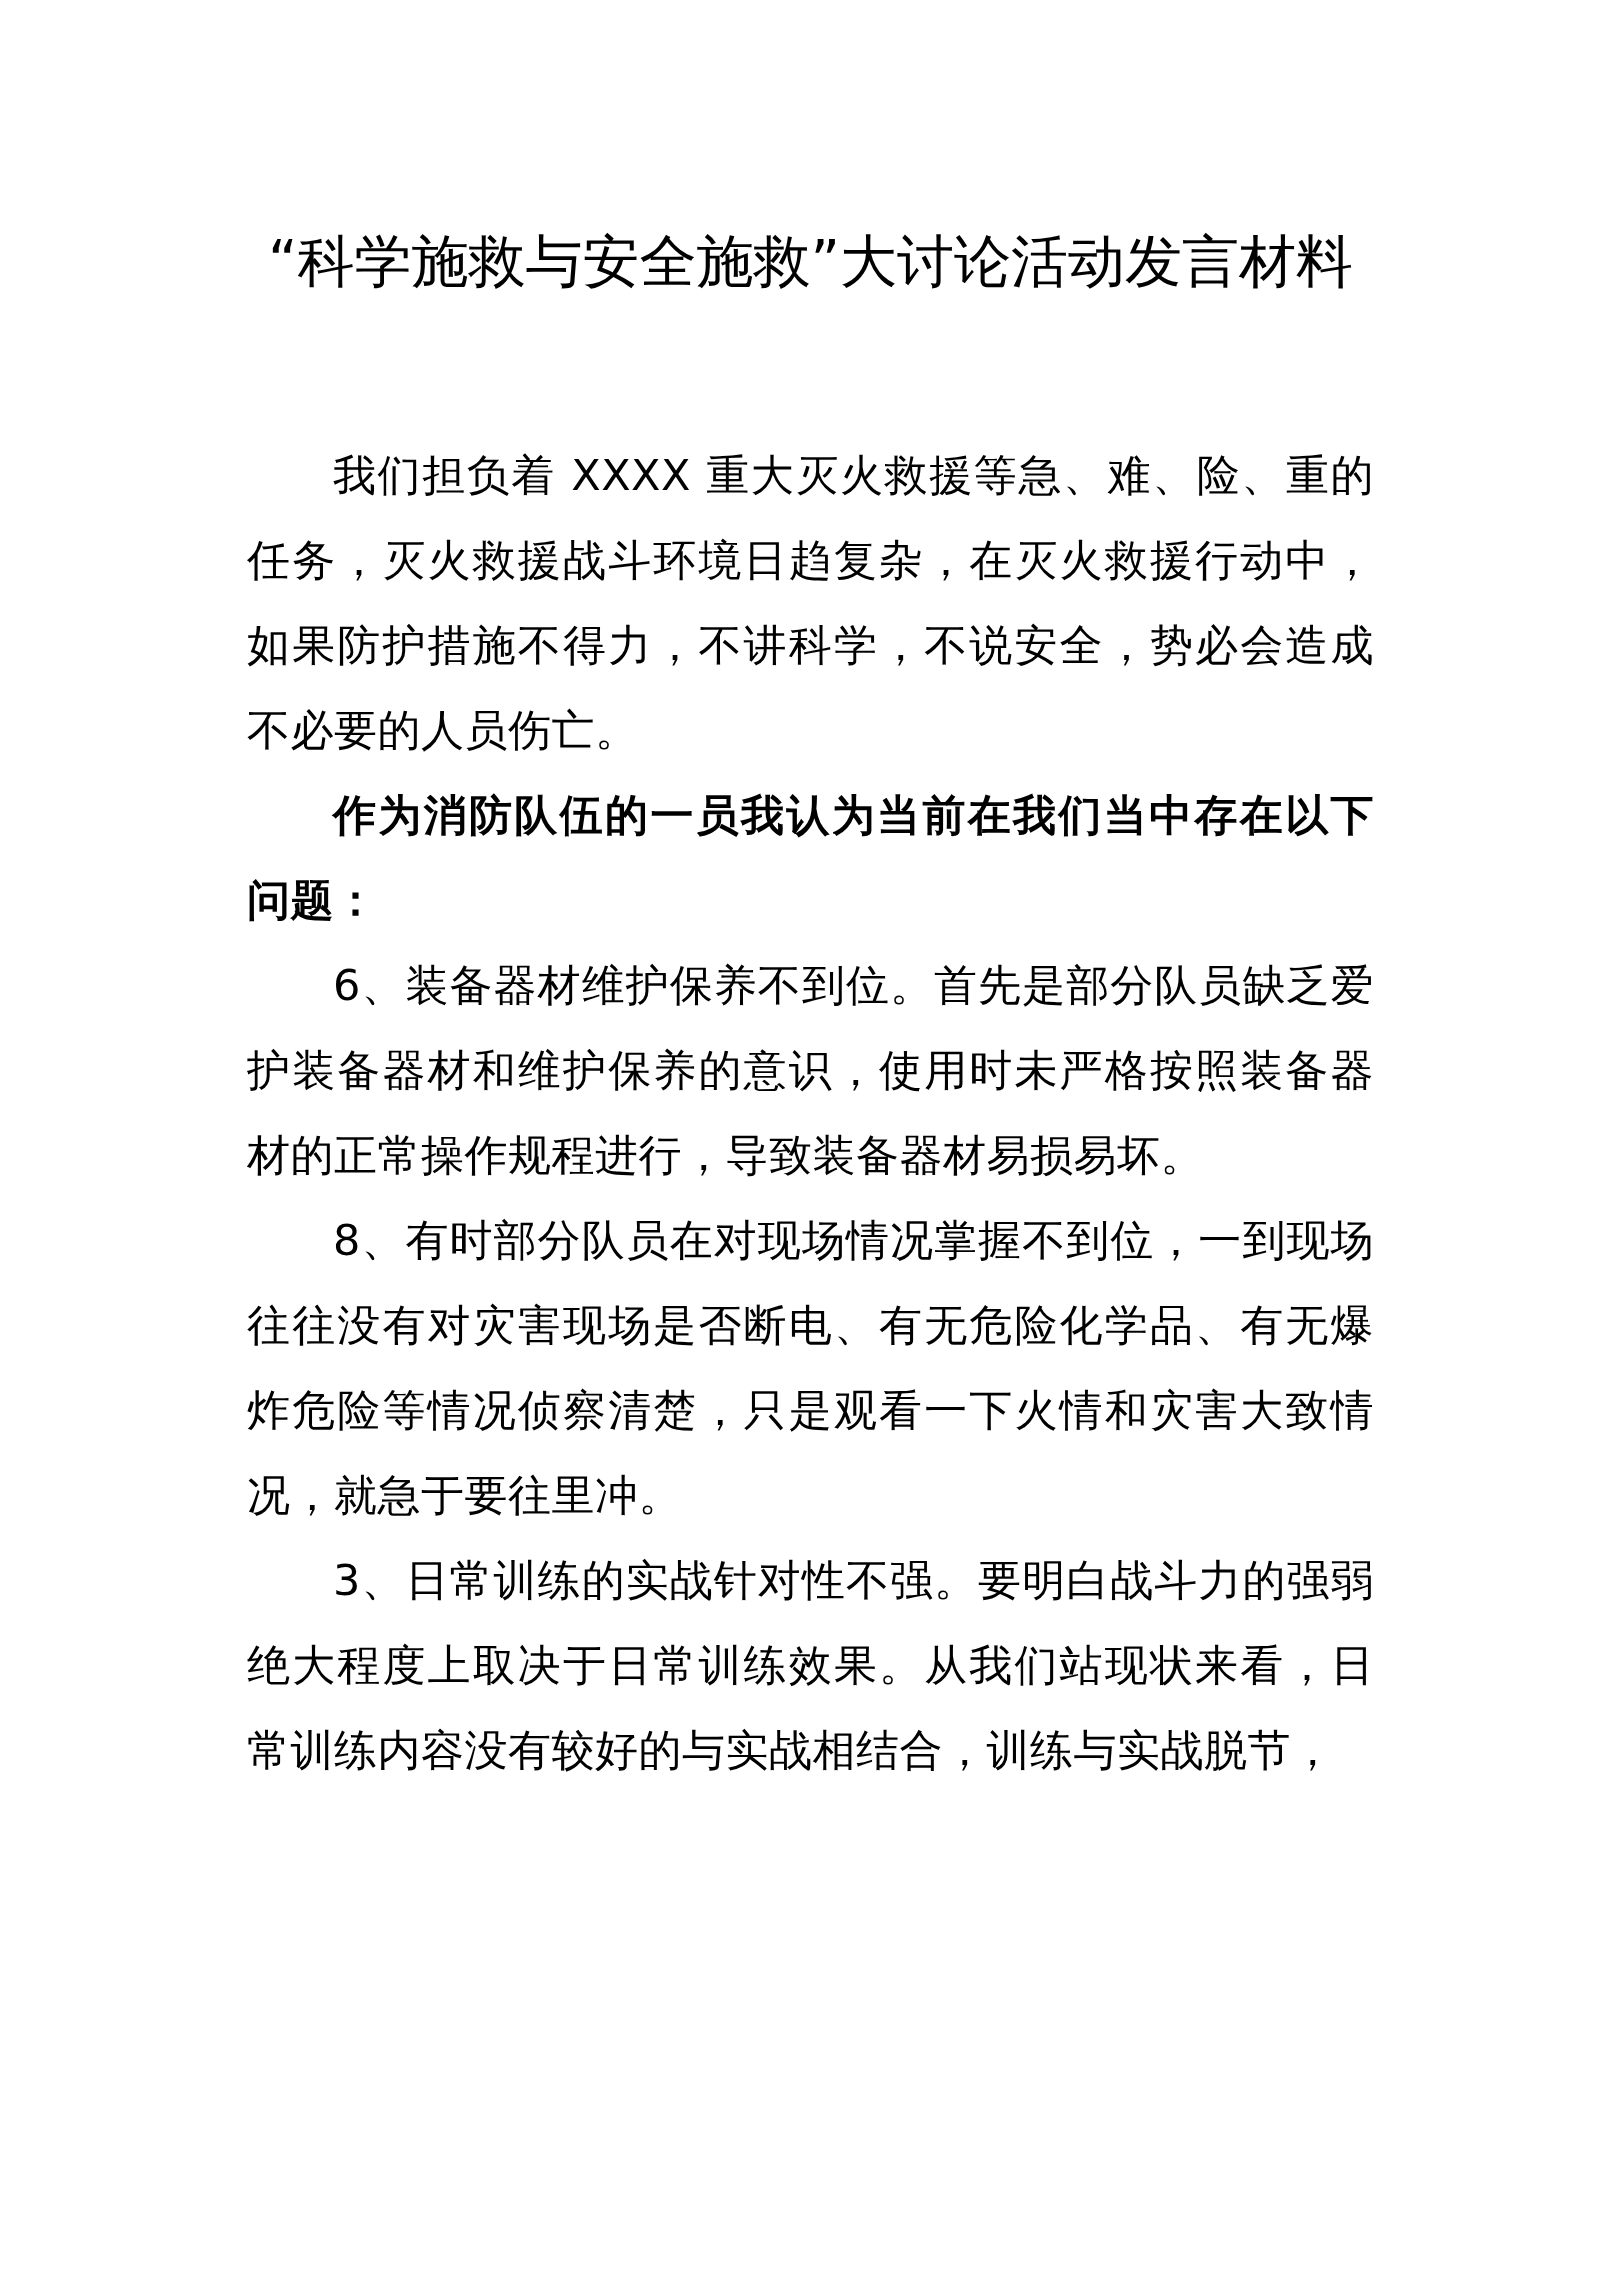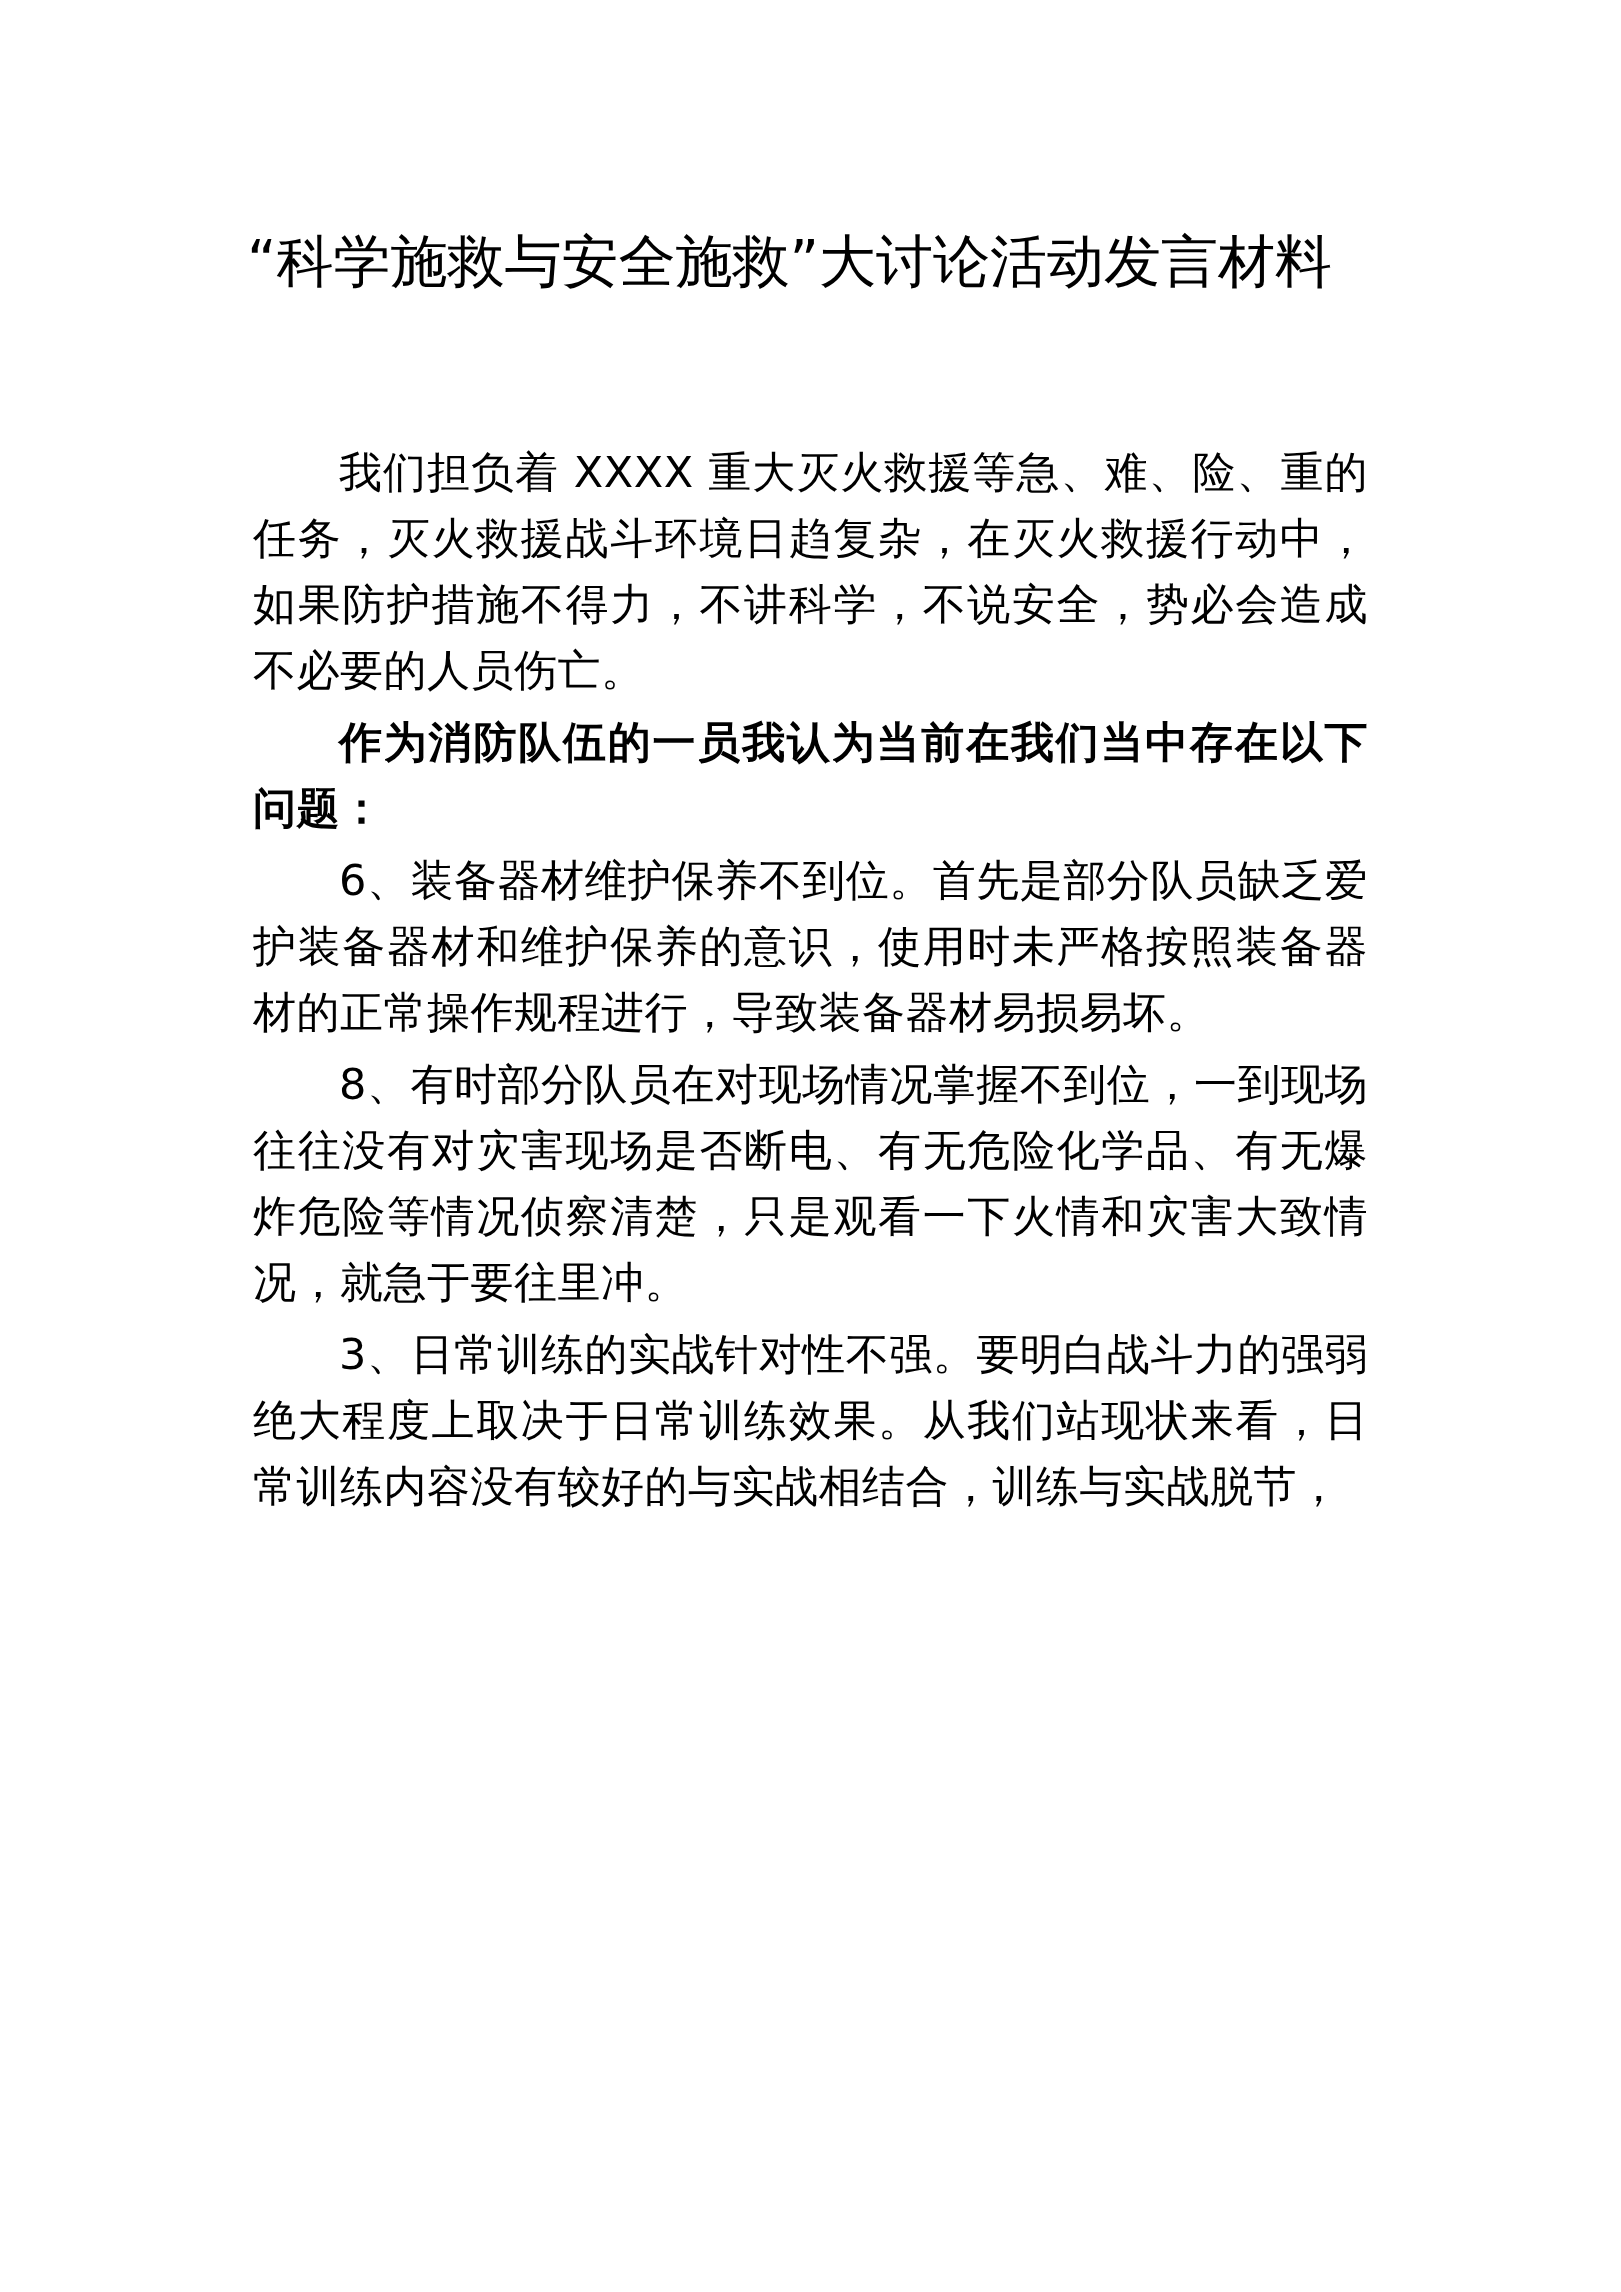--- a/index.html
+++ b/index.html
@@ -19,37 +19,37 @@
       position: absolute;
       left: 247px;
       top: 0;
       width: 1127px;
     }
     .title {
       position: absolute;
       left: 0;
       top: 218px;
       width: 1127px;
-      text-align: left;
+      text-align: center;
       font-size: 57px;
       line-height: 86px;
       font-weight: normal;
       margin: 0;
       letter-spacing: 0px;
     }
     .body-text {
       position: absolute;
       left: 0;
       top: 433px;
       width: 1127px;
     }
     .para {
-      margin: 6px;
+      margin: 0;
       font-size: 43px;
-      line-height: 66px;
+      line-height: 85px;
       text-indent: 86px;
       text-align: justify;
       letter-spacing: 0.5px;
     }
     .para.bold {
       font-weight: bold;
     }
   </style>
 </head>
 <body>

